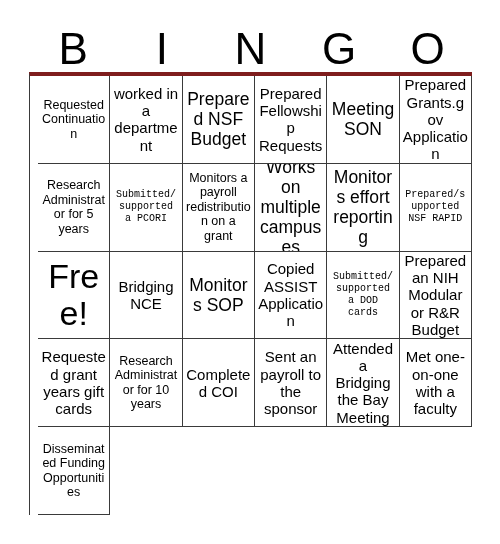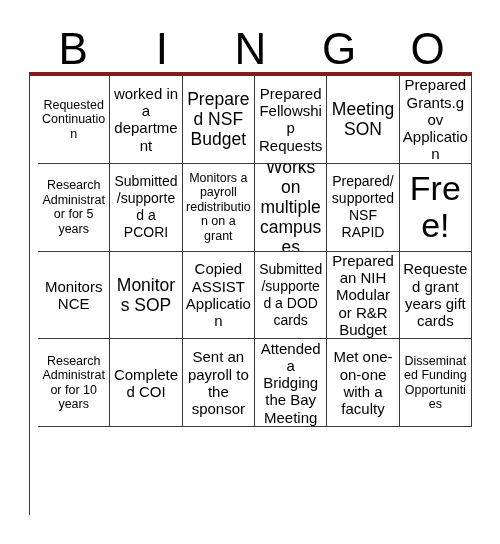--- a/index.html
+++ b/index.html
@@ -79,21 +79,21 @@
     width: 100%;
     text-align: center;
     line-height: 1.12;
     word-wrap: break-word;
     overflow-wrap: break-word;
     hyphens: none;
   }
   .sz-lg  { font-size: 17.5px; line-height: 1.15; }
   .sz-md  { font-size: 15px; line-height: 1.15; }
   .sz-sm  { font-size: 12.5px; line-height: 1.16; }
-  .sz-xs  { font-size: 14px;  line-height: 1.22; }
+  .sz-xs  { font-size: 10px;  line-height: 1.22; font-family: Liberation Mono, monospace; }
   .sz-free{ font-size: 34px; line-height: 1.1; }
 </style>
 </head>
 <body>
 
 <div id="card-wrap">
 
   <div id="bingo-header">
     <div class="header-letter">B</div>
     <div class="header-letter">I</div>
@@ -127,27 +127,30 @@
       <div class="cell">
         <span class="cell-text sz-xs">Submitted/supported a PCORI</span>
       </div>
       <div class="cell">
         <span class="cell-text sz-sm">Monitors a payroll redistribution on a grant</span>
       </div>
       <div class="cell">
         <span class="cell-text sz-lg">Works on multiple campuses</span>
       </div>
       <div class="cell">
+        <span class="cell-text sz-lg">Monitors effort reporting</span>
+      </div>
+      <div class="cell">
         <span class="cell-text sz-xs">Prepared/supported NSF RAPID</span>
       </div>
       <div class="cell">
         <span class="cell-text sz-free">Free!</span>
       </div>
       <div class="cell">
-        <span class="cell-text sz-md">Monitors NCE</span>
+        <span class="cell-text sz-md">Bridging NCE</span>
       </div>
       <div class="cell">
         <span class="cell-text sz-lg">Monitors SOP</span>
       </div>
       <div class="cell">
         <span class="cell-text sz-md">Copied ASSIST Application</span>
       </div>
       <div class="cell">
         <span class="cell-text sz-xs">Submitted/supported a DOD cards</span>
       </div>

